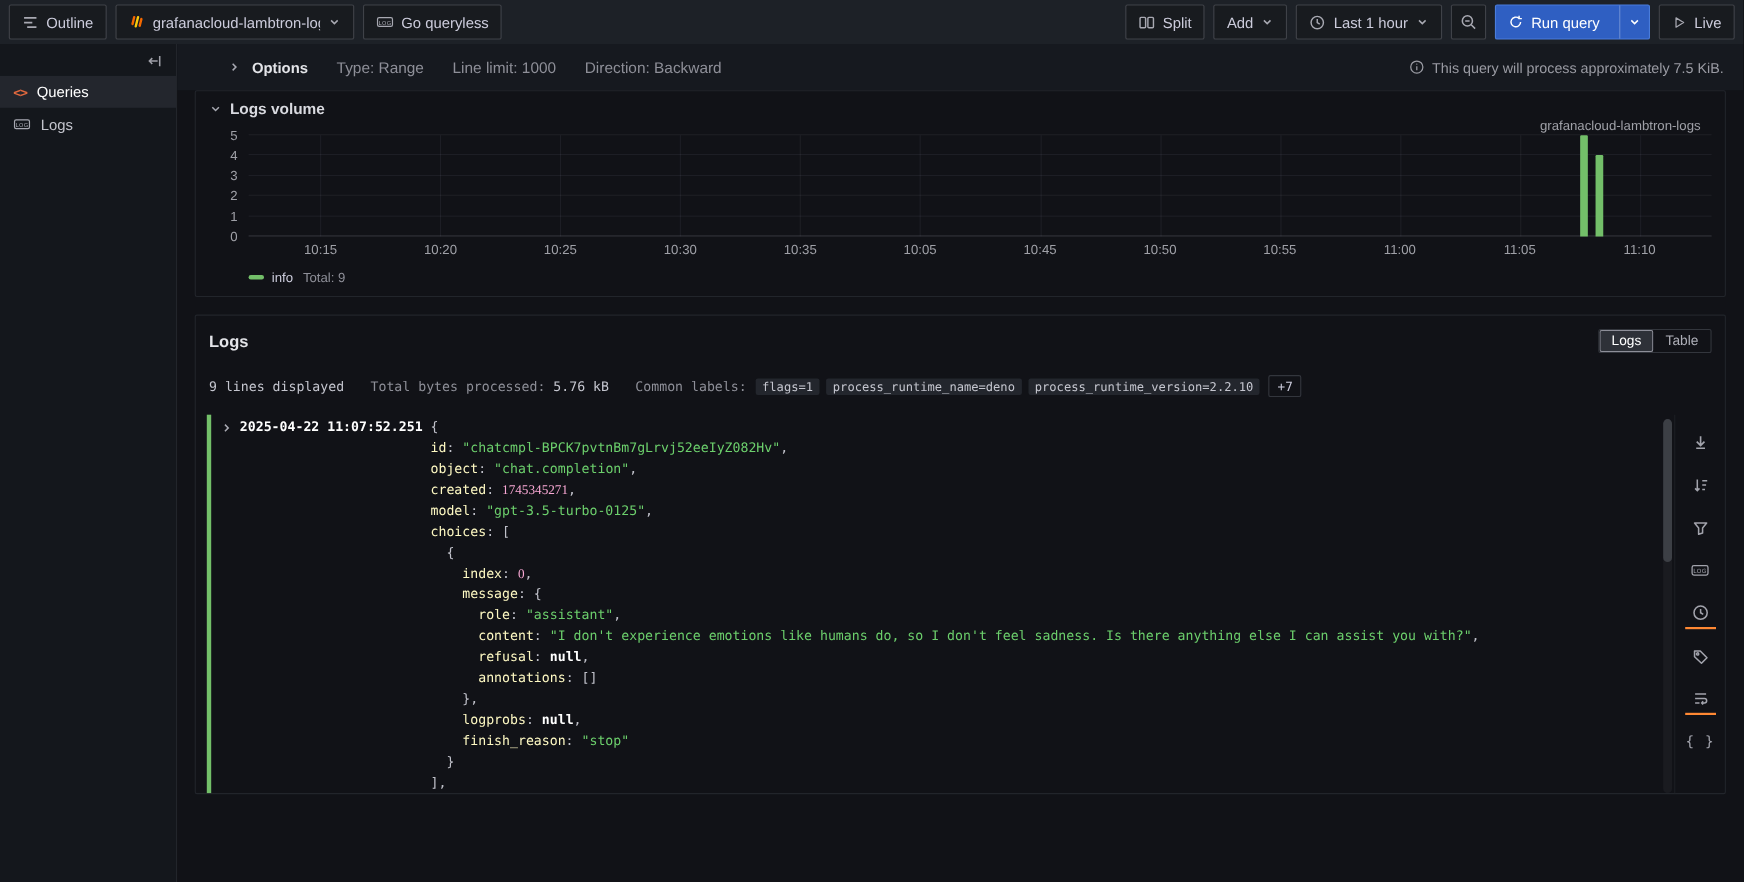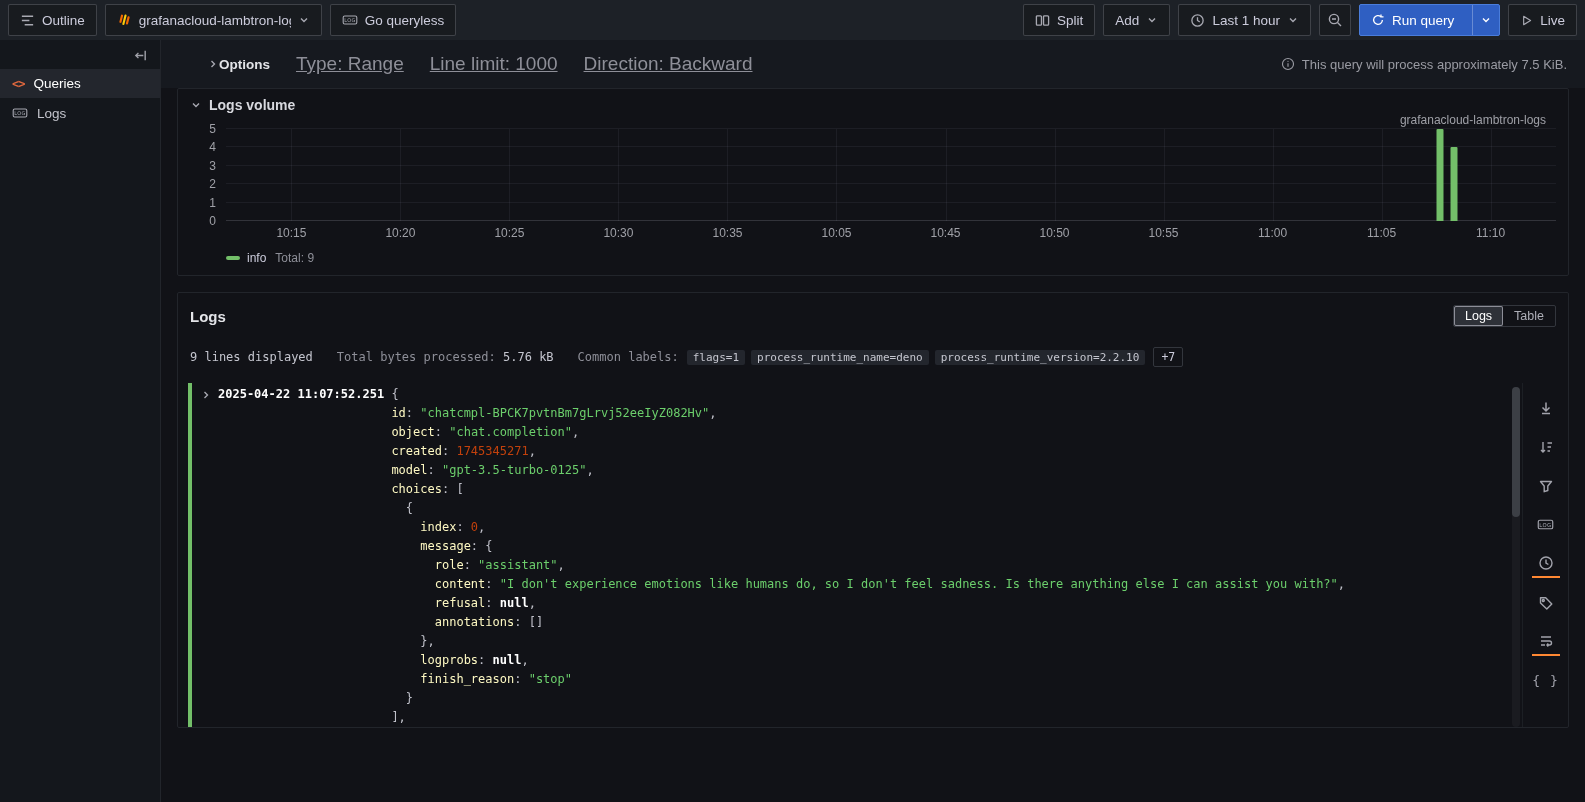--- a/index.html
+++ b/index.html
@@ -22,23 +22,23 @@
   .app { display: flex; height: 762px; }
   .sidebar { width: 161px; flex: none; background: #14171c; border-right: 1px solid #22252b; }
   .collapse-row { display: flex; justify-content: flex-end; padding: 8px 12px 6px; color: #9fa0a8; cursor: pointer; }
   .side-item { display: flex; align-items: center; gap: 9px; padding: 7px 10px 7px 12px; font-size: 13.5px; color: #c3c4cc; cursor: pointer; }
   .side-item.active { background: #23262d; color: #fff; }
   .qicon { color: #e0683e; font-family: "DejaVu Sans Mono", monospace; font-size: 12px; font-weight: 700; letter-spacing: -1px; }
   .content { flex: 1; overflow: hidden; }
 
   
   .options-strip { background: #16191f; padding: 13px 18px 13px 46px; display: flex; align-items: center; }
-  .opt-head { display: flex; align-items: center; cursor: pointer; }
+  .opt-head { display: flex; align-items: center; gap: 10px; cursor: pointer; }
   .opt-title { font-weight: 600; font-size: 13.5px; color: #e3e4e8; }
-  .opt-dim { color: #8e8f98; font-size: 19px; margin-left: 26px; text-decoration: underline; }
+  .opt-dim { color: #8e8f98; font-size: 14px; margin-left: 26px; }
   .opt-note { margin-left: auto; display: flex; align-items: center; gap: 7px; color: #9a9ba3; font-size: 13px; }
 
   
   .inner { padding: 0 16px; }
   .actions-row { margin: 18px 0 26px 1px; display: flex; gap: 16px; }
   .btn.secondary { background: #2b2e36; border: none; color: #dcdde2; }
 
   
   .panel { border: 1px solid #22252b; border-radius: 2px; background: #111217; margin-bottom: 16px; }
   .panel-pad { padding: 8px 12px 8px; }
@@ -76,21 +76,21 @@
   .more-btn { border: 1px solid #33363d; background: transparent; color: #ccccdc; font-family: "DejaVu Sans Mono", monospace; font-size: 11.5px; padding: 2px 7px; border-radius: 2px; }
 
   .log-body { display: flex; margin: 16px 0 0 10px; align-items: stretch; }
   .log-entry { flex: 1; border-left: 4px solid #73bf69; padding: 2px 0 0 8px; font-family: "DejaVu Sans Mono", monospace; font-size: 12px; line-height: 19px; min-width: 0; }
   .log-first { display: flex; align-items: center; gap: 6px; }
   .ts { color: #fff; font-weight: 700; }
   .json-line { white-space: pre; }
   .t-k { color: #fef9c3; }
   .t-p { color: #c0c1ca; }
   .t-str { color: #6ccf6c; }
-  .t-num { color: #c2410c; }
+  .t-num { color: #f9a8d4; font-family: Liberation Serif, serif; }
   .t-kw { color: #ffffff; font-weight: 700; }
 
   .log-scrollbar { width: 8px; position: relative; margin: 4px 2px 0 6px; border-radius: 4px; background: rgba(204,204,220,0.05); }
   .log-thumb { position: absolute; top: 0; left: 0; right: 0; height: 130px; background: #3c3f45; border-radius: 4px; }
   .log-controls { width: 46px; flex: none; display: flex; flex-direction: column; align-items: center; gap: 10px; padding-top: 10px; color: #a2a3ac; border-left: 1px solid #1c1f24; }
   .ctrl { width: 28px; height: 29px; display: flex; flex-direction: column; align-items: center; justify-content: center; cursor: pointer; }
   .ctrl.active { border-bottom: 2px solid #ff8833; }
   .braces { font-family: "DejaVu Sans Mono", monospace; font-size: 13px; letter-spacing: 1px; }
 </style>
 </head>

